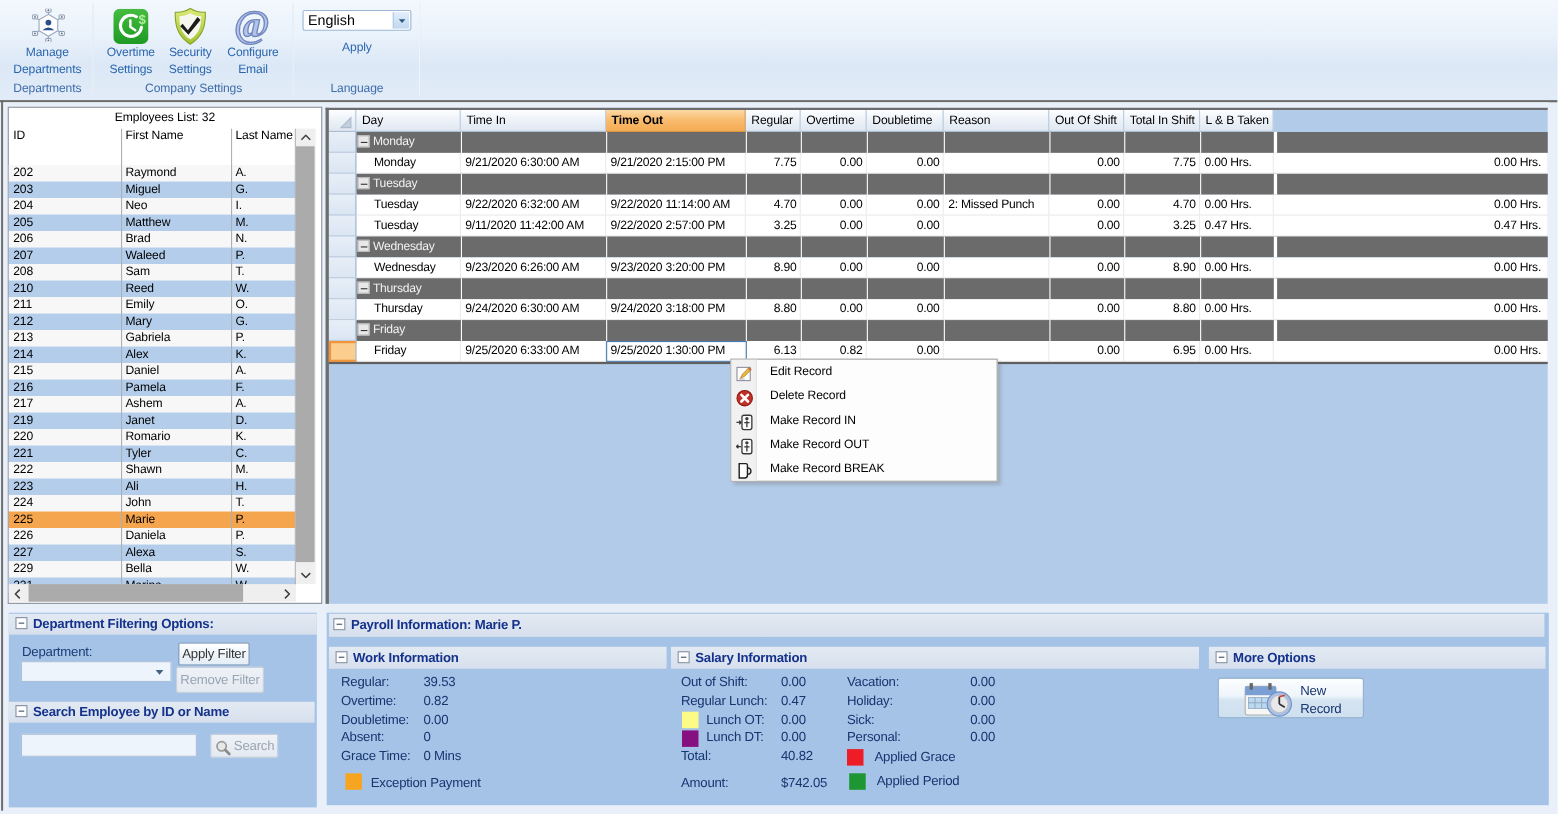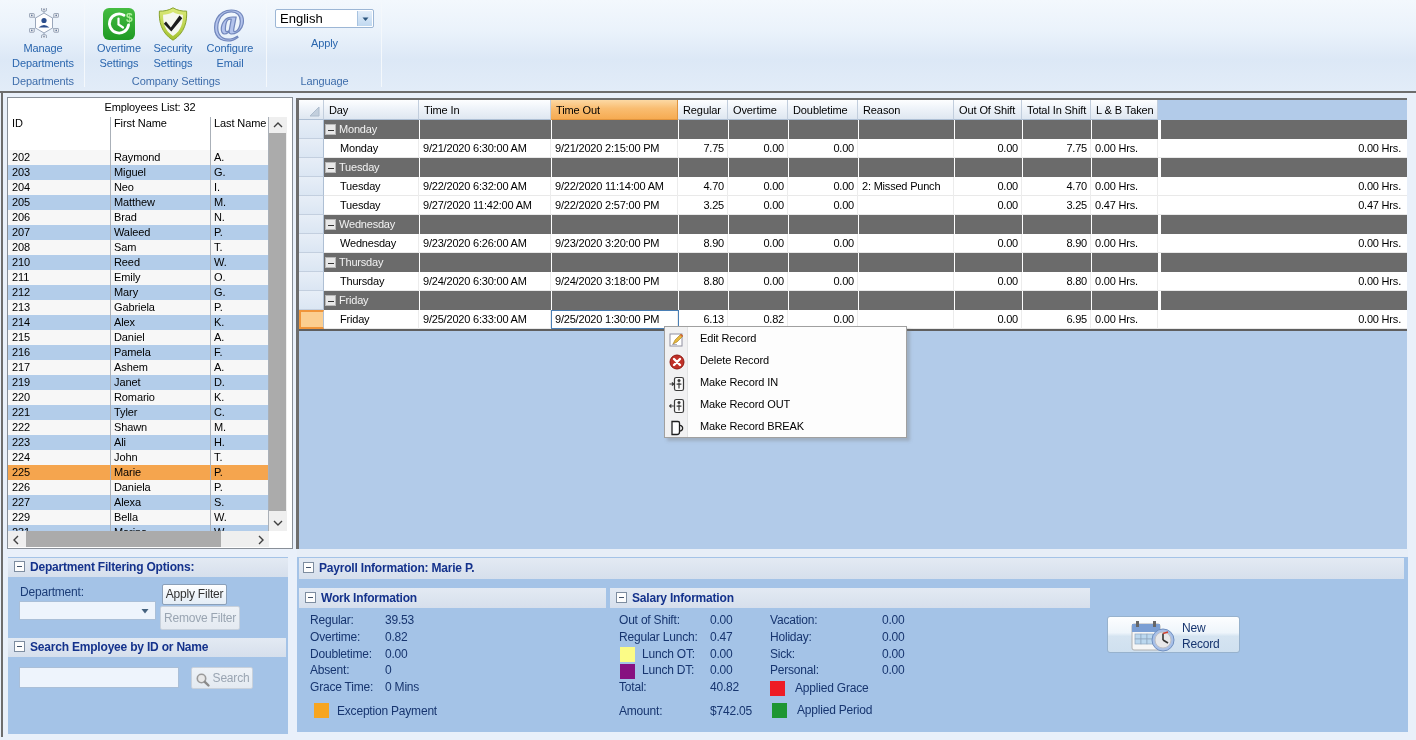--- a/index.html
+++ b/index.html
@@ -357,21 +357,21 @@
       </svg>
     </div>
   </div>
 
   <div id="grid">
       <div class="ghead" style="left:0px; width:25px; padding:0;"><svg width="25" height="20">
           <path d="M20 16 L11 16 L20 7 Z" fill="#c3cfdd" stroke="#adbccd"></path>
         </svg></div>
       <div class="ghead" style="left:25px; width:95px;">Day</div>
       <div class="ghead" style="left:120px; width:132px;">Time In</div>
-      <div class="ghead" style="left:252px; width:127px;background:linear-gradient(#fcd9a4,#f9bd71 45%,#f6ab52); border-right:1px solid #e0943e; border-bottom:1px solid #e0943e;">Time Out</div>
+      <div class="ghead" style="left:252px; width:127px;background:linear-gradient(#fcd9a4,#f9bd71 45%,#f6ab52); border-right:1px solid #e0943e; border-bottom:1px solid #e0943e;font-weight:bold;">Time Out</div>
       <div class="ghead" style="left:379px; width:50px;">Regular</div>
       <div class="ghead" style="left:429px; width:60px;">Overtime</div>
       <div class="ghead" style="left:489px; width:70px;">Doubletime</div>
       <div class="ghead" style="left:559px; width:96px;">Reason</div>
       <div class="ghead" style="left:655px; width:68px;">Out Of Shift</div>
       <div class="ghead" style="left:723px; width:69px;">Total In Shift</div>
       <div class="ghead" style="left:792px; width:67px;">L &amp; B Taken</div>
       <div class="grow groupband" style="left:25px; top:20px; width:1083px;"><span style="display:inline-block;width:11px;height:11px;background:#e8e8e8;border:1px solid #b8b8b8;position:relative;vertical-align:-2px;margin:0 3px 0 1px;"><span style="position:absolute;left:2px;top:4.5px;width:6px;height:1.5px;background:#333;"></span></span>Monday<div class="gband-sep" style="left:95px;"></div><div class="gband-sep" style="left:227px;"></div><div class="gband-sep" style="left:354px;"></div><div class="gband-sep" style="left:404px;"></div><div class="gband-sep" style="left:464px;"></div><div class="gband-sep" style="left:534px;"></div><div class="gband-sep" style="left:630px;"></div><div class="gband-sep" style="left:698px;"></div><div class="gband-sep" style="left:767px;"></div><div class="gband-sep" style="left:834px;width:3px;"></div></div>
       <div class="rowhead" style="top:20px;"></div>
       <div class="grow" style="left:25px; top:39px; width:1083px; background:#fff; border-bottom:1px solid #e9e9e9;">
@@ -419,21 +419,21 @@
         <div class="dcell" style="left:698px; width:69px; text-align:right;">4.70</div>
         <div class="ddiv" style="left:697px;"></div>
         <div class="dcell" style="left:767px; width:67px; text-align:left;">0.00 Hrs.</div>
         <div class="ddiv" style="left:766px;"></div>
         <div class="dcell" style="left:834px; width:247px; text-align:right;">0.00 Hrs.</div>
         <div class="ddiv" style="left:833px;"></div>
       </div>
       <div class="rowhead" style="top:77px;"></div>
       <div class="grow" style="left:25px; top:96px; width:1083px; background:#fff; border-bottom:1px solid #e9e9e9;">
         <div class="dcell" style="left:0px; width:95px; text-align:left;padding-left:16px;">Tuesday</div>
-        <div class="dcell" style="left:95px; width:132px; text-align:left;">9/27/2020 11:42:00 AM</div>
+        <div class="dcell" style="left:95px; width:132px; text-align:left;">9/11/2020 11:42:00 AM</div>
         <div class="ddiv" style="left:94px;"></div>
         <div class="dcell" style="left:227px; width:127px; text-align:left;">9/22/2020 2:57:00 PM</div>
         <div class="ddiv" style="left:226px;"></div>
         <div class="dcell" style="left:354px; width:50px; text-align:right;">3.25</div>
         <div class="ddiv" style="left:353px;"></div>
         <div class="dcell" style="left:404px; width:60px; text-align:right;">0.00</div>
         <div class="ddiv" style="left:403px;"></div>
         <div class="dcell" style="left:464px; width:70px; text-align:right;">0.00</div>
         <div class="ddiv" style="left:463px;"></div>
         <div class="dcell" style="left:534px; width:96px; text-align:left;"></div>
@@ -529,20 +529,21 @@
       <div class="abs" style="left:252px; top:210px; width:128px; height:19px; border:1px solid #4a7fb5;"></div>
       <div class="abs" style="left:0px; top:229px; width:1108px; height:2px; background:#5f5f5f;"></div>
     </div>
 
   <div id="pr-strip"></div>
   <div id="pr">
     <div class="sechead" style="left:2px; top:1px; width:1105px; height:21px; padding:3px 0 0 4px; font-size:12px;"><span class="boxminus"></span>Payroll Information: Marie P.</div>
 
     <div class="sechead" style="left:2px; top:31px; width:307px; height:20px; padding:3px 0 0 6px;"><span class="boxminus"></span>Work Information</div>
     <div class="sechead" style="left:313px; top:31px; width:480px; height:20px; padding:3px 0 0 6px;"><span class="boxminus"></span>Salary Information</div>
+    <div class="sechead" style="left:802px; top:31px; width:306px; height:20px; padding:3px 0 0 6px;"><span class="boxminus"></span>More Options</div>
 
     <div id="prtexts">
         <div class="pr-text" style="left:13px; top:56px;">Regular:</div>
         <div class="pr-text" style="left:88px; top:56px;">39.53</div>
         <div class="pr-text" style="left:13px; top:73px;">Overtime:</div>
         <div class="pr-text" style="left:88px; top:73px;">0.82</div>
         <div class="pr-text" style="left:13px; top:90px;">Doubletime:</div>
         <div class="pr-text" style="left:88px; top:90px;">0.00</div>
         <div class="pr-text" style="left:13px; top:106px;">Absent:</div>
         <div class="pr-text" style="left:88px; top:106px;">0</div>

